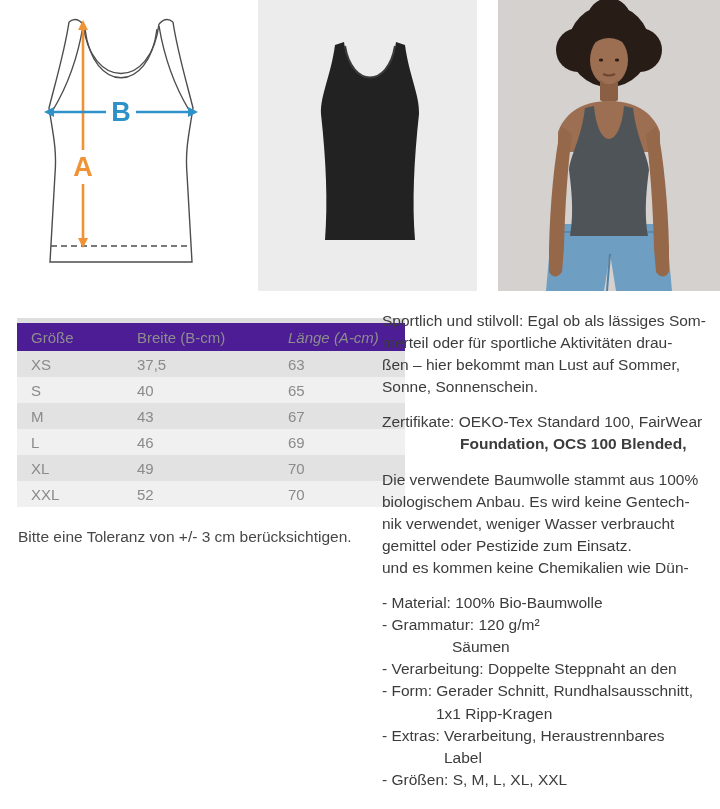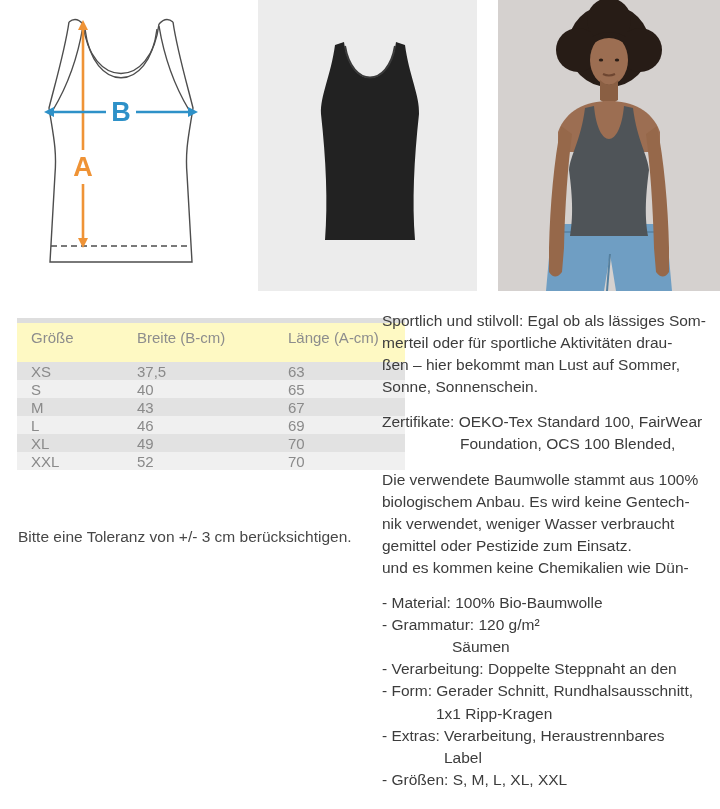--- a/index.html
+++ b/index.html
@@ -23,51 +23,51 @@
   
   #size-table-wrap { left: 17px; top: 318px; width: 346px; }
   table#size-table {
     width: 100%;
     border-collapse: collapse;
     border-top: 5px solid #dedede;
     font-size: 15px;
     table-layout: fixed;
   }
   #size-table th {
-    background: #fef9c3;
+    background: #4c1d95;
     color: #8d8d8d;
     font-weight: normal;
     text-align: left;
     height: 28px;
-    padding: 0 0 11px 14px;
+    padding: 0 0 0 14px;
   }
   #size-table td {
     color: #8a8a8a;
-    height: 18px;
+    height: 26px;
     padding: 0 0 0 14px;
   }
   #size-table tr.odd  td { background: #e2e2e2; }
   #size-table tr.even td { background: #f0f0f0; }
   #size-table .c1 { width: 92px; }
   #size-table .c2 { width: 137px; }
-  #size-table .c3 { width: 117px; }
+  #size-table .c3 { width: 117px; font-style: italic; }
 
   #tolerance-note {
     left: 18px; top: 528px; width: 360px;
     font-size: 15.5px; color: #474747;
   }
 
   
   #description-col { left: 382px; top: 310px; width: 334px; color: #3c3c3c; font-size: 15.5px; }
   .para { margin: 0 0 13px 0; }
   .ln { line-height: 22.1px; white-space: nowrap; }
   .i54 { padding-left: 54px; }
   .i62 { padding-left: 62px; }
   .i70 { padding-left: 70px; }
-  .i78 { padding-left: 78px; }
+  .i78 { padding-left: 78px; font-weight: bold; }
 </style>
 </head>
 <body>
 
 <div class="abs" id="diagram-panel">
   <svg viewBox="0 0 170 272">
 
     <g fill="none" stroke="#4d4d4d" stroke-width="1.4">
 
       <path d="M 33 14

